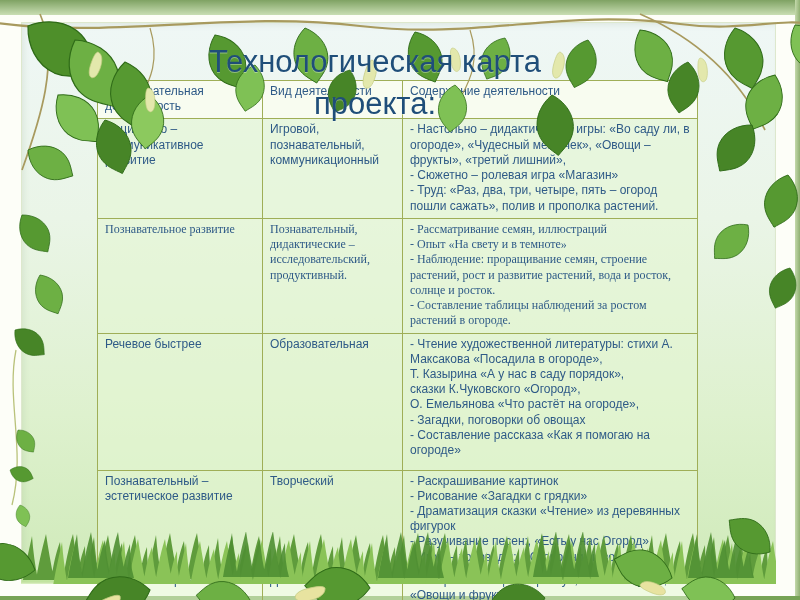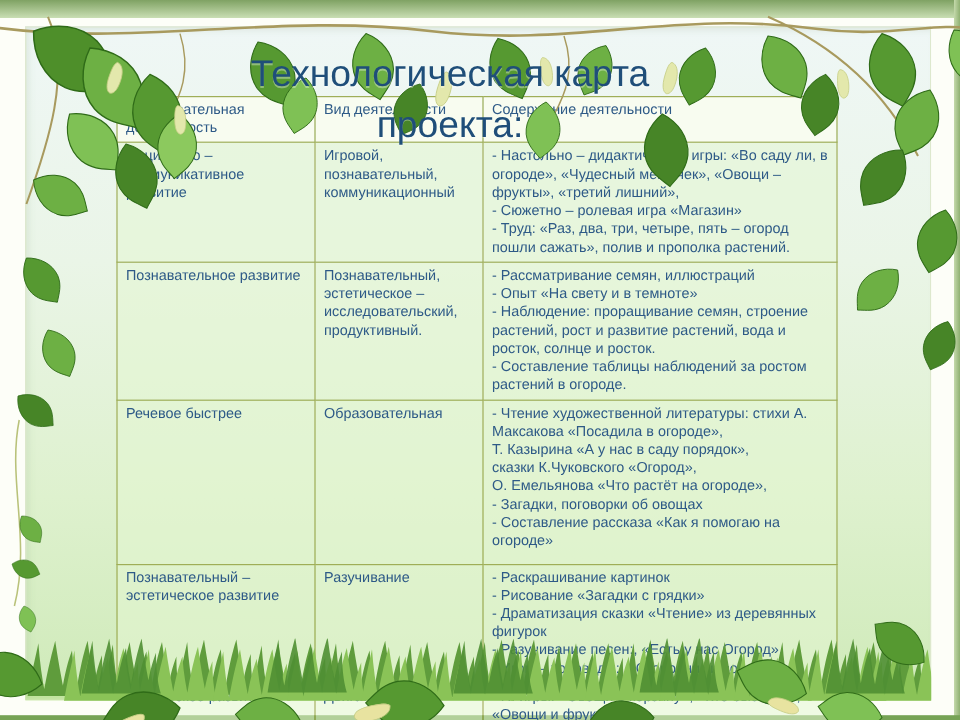--- a/index.html
+++ b/index.html
@@ -36,21 +36,21 @@
     border:1px solid var(--c-table_border,#9fae57);
     vertical-align:top;text-align:left;
     padding:3px 7px 4px 7px;
     font-size:12px;line-height:1.27;font-weight:normal;
     color:var(--c-table_text,#2e5a87);
     white-space:pre-line;overflow:hidden;
   }
   thead th{background:var(--c-header_bg,#f8fcf0);height:30px;}
   tbody td{background:rgba(227,245,209,.55);}
   tbody tr:nth-child(1){height:93px;}
-  tbody tr:nth-child(2){height:111px;}
+  tbody tr:nth-child(2){height:111px;font-family:Liberation Serif, serif;}
   tbody tr:nth-child(3){height:137px;}
   tbody tr:nth-child(4){height:95px;}
   tbody tr:nth-child(5){height:90px;}
   col.c1{width:165px;} col.c2{width:140px;} col.c3{width:295px;}
   
   svg.grass{position:absolute;left:21px;top:532px;z-index:3;pointer-events:none;}
   svg.foliage{position:absolute;left:0;top:0;z-index:4;pointer-events:none;}
 </style>
 </head>
 <body>
@@ -79,39 +79,39 @@
       <tbody>
         <tr>
           <td>Социально – коммуникативное развитие</td>
           <td>Игровой, познавательный, коммуникационный</td>
           <td>- Настольно – дидактические игры: «Во саду ли, в огороде», «Чудесный мешочек», «Овощи –фрукты», «третий лишний»,
 - Сюжетно – ролевая игра «Магазин»
 - Труд: «Раз, два, три, четыре, пять – огород пошли сажать», полив и прополка растений.</td>
         </tr>
         <tr>
           <td>Познавательное развитие</td>
-          <td>Познавательный, эстетическое – исследовательский, продуктивный.</td>
+          <td>Познавательный, дидактические – исследовательский, продуктивный.</td>
           <td>- Рассматривание семян, иллюстраций
 - Опыт «На свету и в темноте»
 - Наблюдение: проращивание семян, строение растений, рост и развитие растений, вода и росток, солнце и росток.
 - Составление  таблицы наблюдений за ростом растений в огороде.</td>
         </tr>
         <tr>
           <td>Речевое быстрее</td>
           <td>Образовательная</td>
           <td>- Чтение художественной литературы: стихи А. Максакова «Посадила в огороде»,
 Т. Казырина «А у нас в саду порядок»,
 сказки К.Чуковского «Огород»,
 О. Емельянова «Что растёт на огороде»,
 - Загадки, поговорки об овощах
 - Составление рассказа «Как я помогаю на огороде»</td>
         </tr>
         <tr>
           <td>Познавательный – эстетическое развитие</td>
-          <td>Разучивание</td>
+          <td>Творческий</td>
           <td>- Раскрашивание картинок
 - Рисование «Загадки с грядки»
 - Драматизация сказки «Чтение» из деревянных фигурок
 - Разучивание песен:, «Есть у нас Огород».
 - Игры – хороводы:, «Огородник и воробей»,</td>
         </tr>
         <tr>
           <td>Физическое развитие</td>
           <td>Двигательный</td>
           <td>- П. игры: «Овощи в корзину», «Кто быстрее», «Овощи и фрукты».

